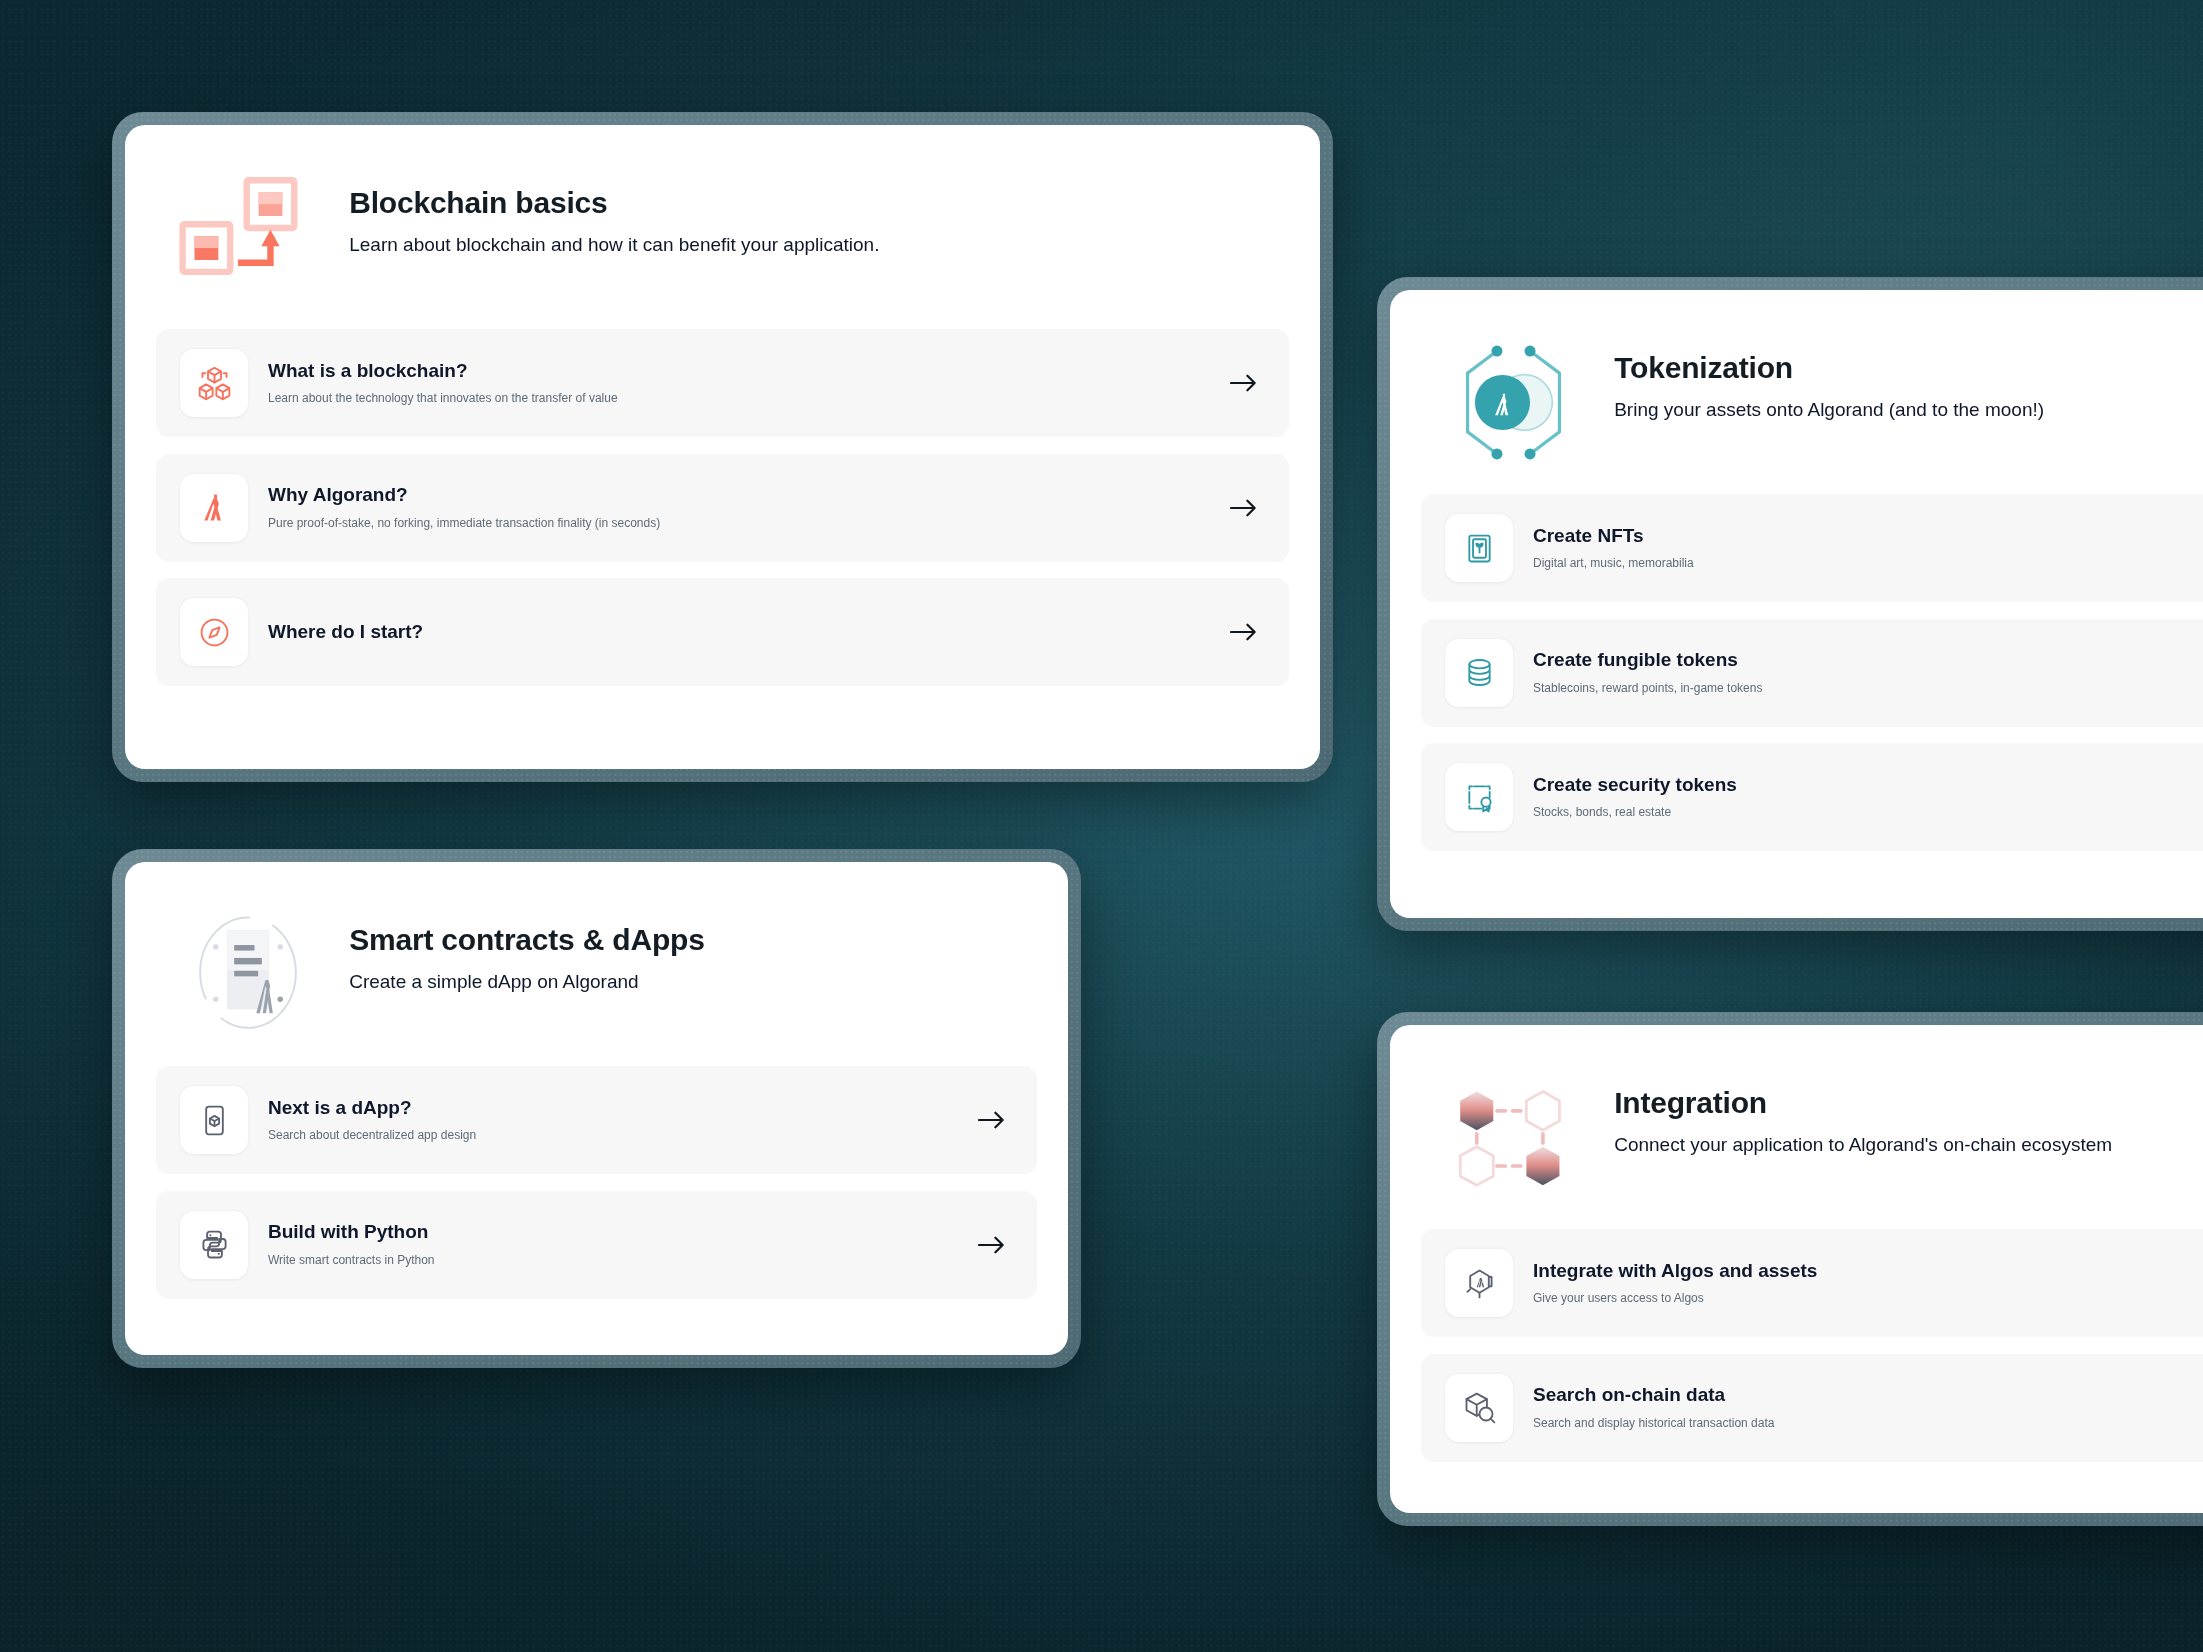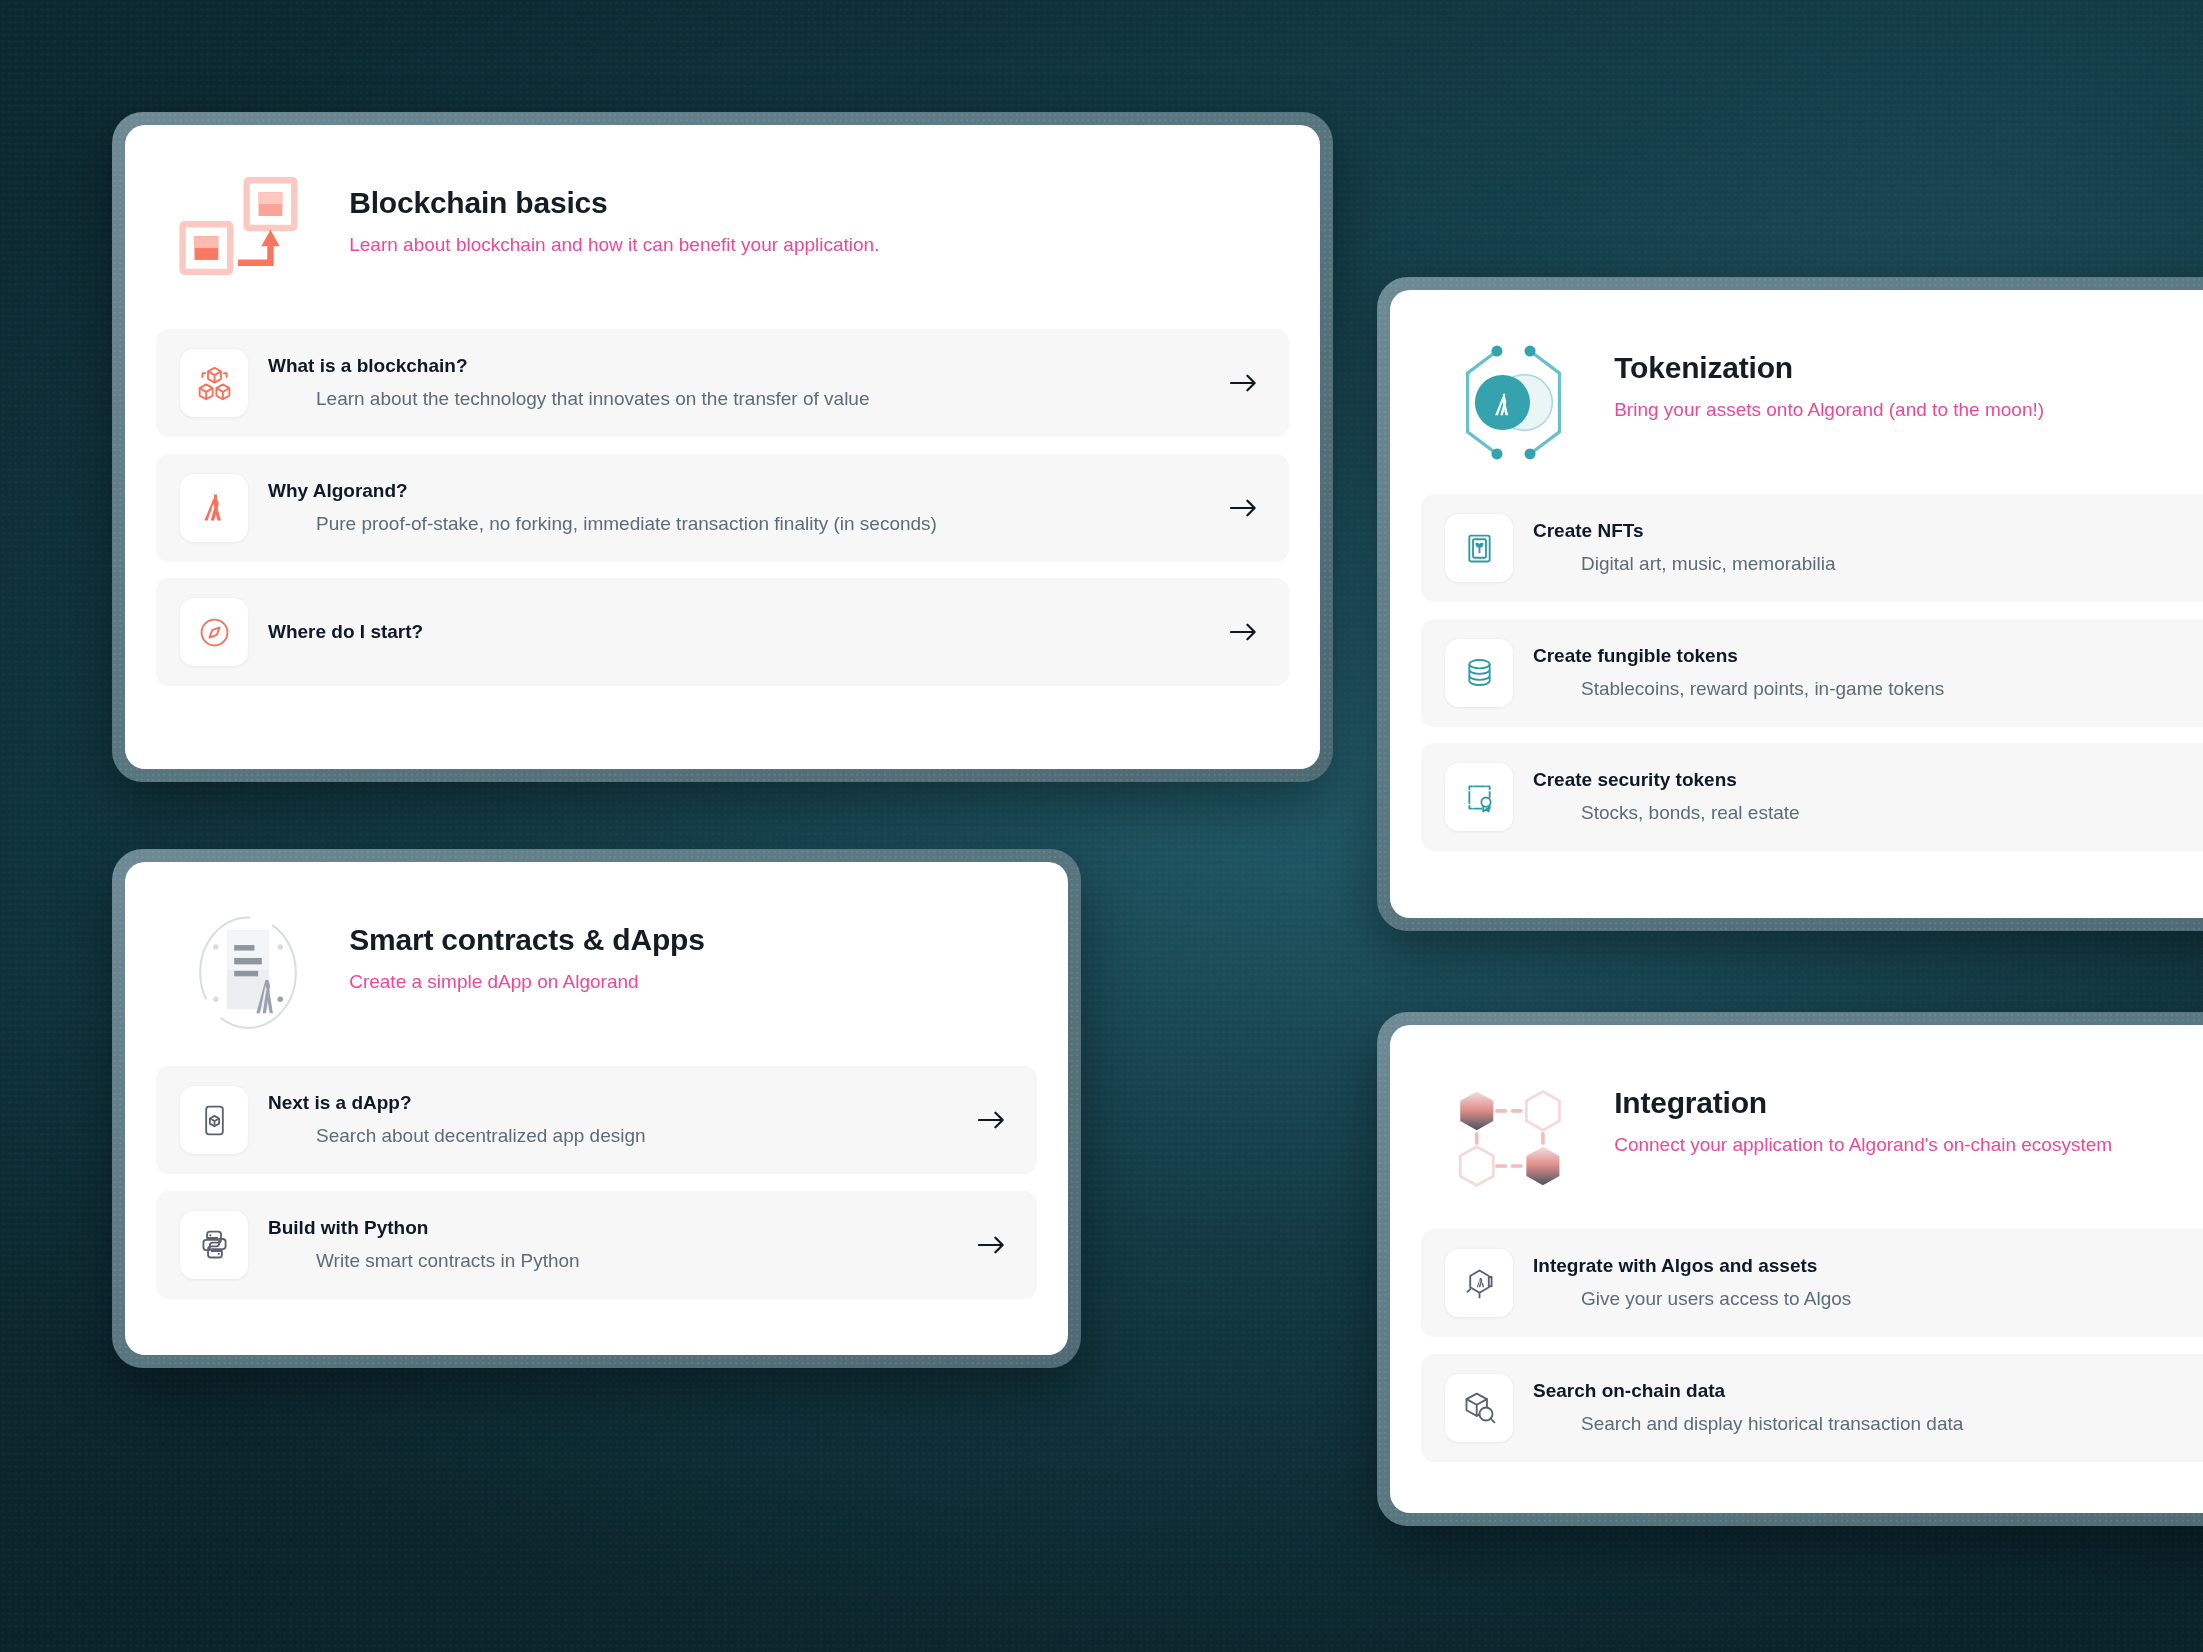--- a/index.html
+++ b/index.html
@@ -95,21 +95,21 @@
   .head-text { padding-top: 16.5px; }
   .card-title {
     font-size: 30px;
     font-weight: 700;
     color: #141c24;
     letter-spacing: -0.2px;
     line-height: 1.1;
   }
   .card-sub {
     font-size: 19px;
-    color: #ec4899;
+    color: #0f172a;
     margin-top: 14.7px;
     line-height: 1.25;
   }
 
   
   .item-list { margin-top: 22px; }
   .list-item {
     display: flex;
     align-items: center;
     gap: 20px;
@@ -129,28 +129,27 @@
     box-shadow: 0 0.9px 2.8px rgba(20,30,40,0.07);
   }
   .item-body { flex: 1; min-width: 0; }
   .item-title {
     font-size: 19px;
     font-weight: 700;
     color: #0f172a;
     line-height: 1.2;
   }
   .item-desc {
-    font-size: 19px;
+    font-size: 12px;
     color: #5e6b78;
     margin-top: 9.2px;
     line-height: 1.25;
     white-space: nowrap;
     overflow: hidden;
     text-overflow: ellipsis;
-    margin-left: 48px;
   }
   .item-arrow {
     width: 42px; min-width: 42px;
     display: flex; align-items: center; justify-content: center;
     color: #10171f;
   }
 
   
   #card-tokenization .list-item,
   #card-integration  .list-item { border-radius: 13px; }

